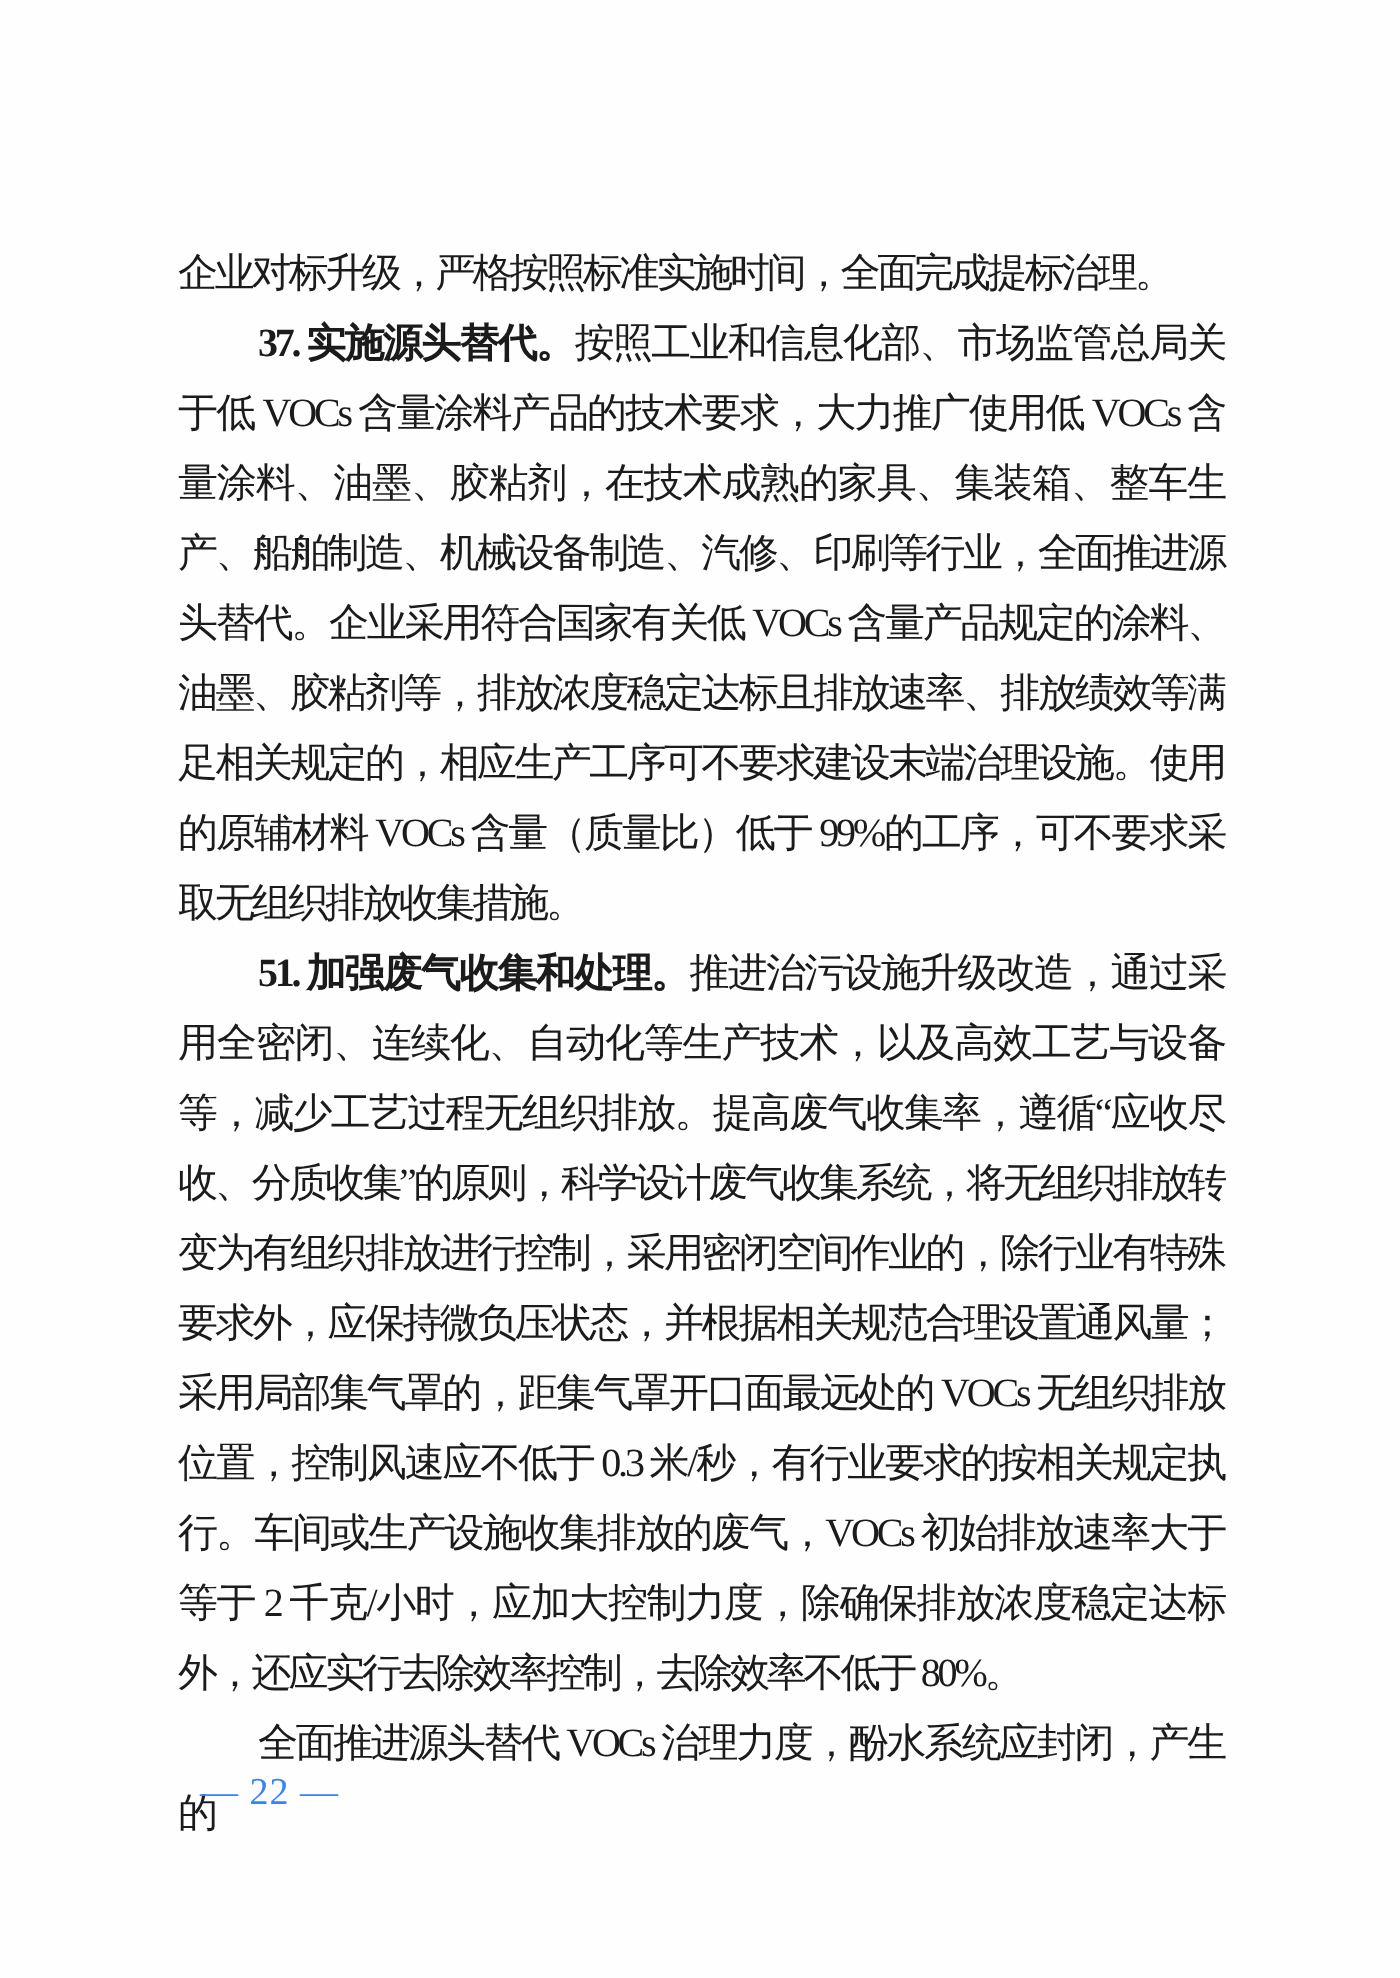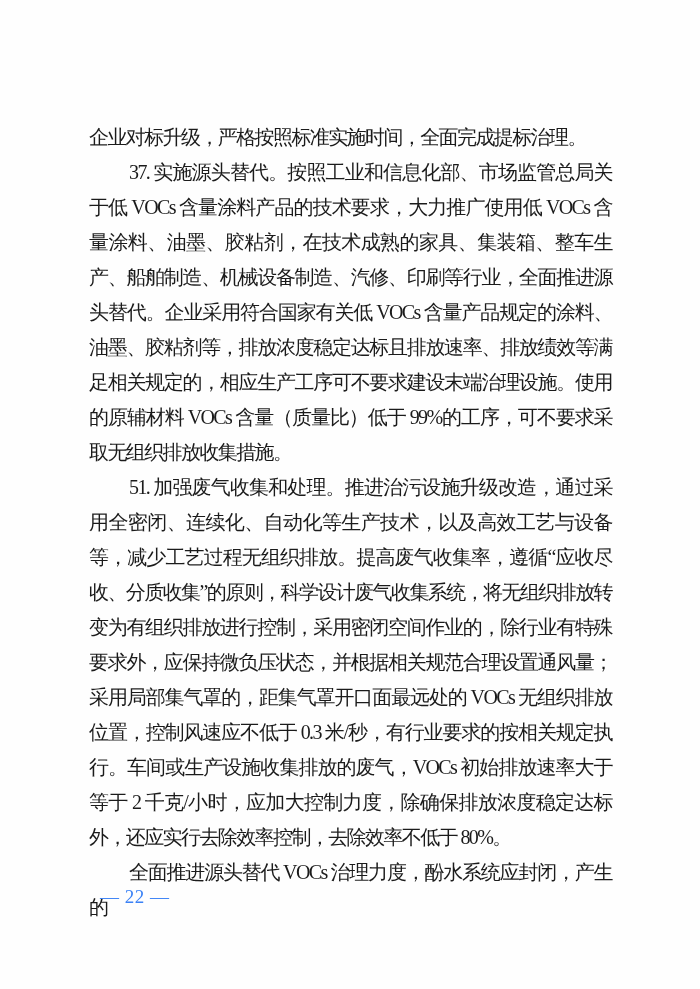--- a/index.html
+++ b/index.html
@@ -30,21 +30,21 @@
     text-justify: inter-character;
   }
   .content p {
     margin: 0;
     padding: 0;
   }
   .content p.indent {
     text-indent: 2em;
   }
   .lead {
-    font-weight: normal;
+    font-weight: bold;
   }
   .footer {
     position: absolute;
     left: 100px;
     top: 886px;
     font-size: 19px;
     letter-spacing: 0.5px;
     color: #3b82f6;
   }
 </style>

